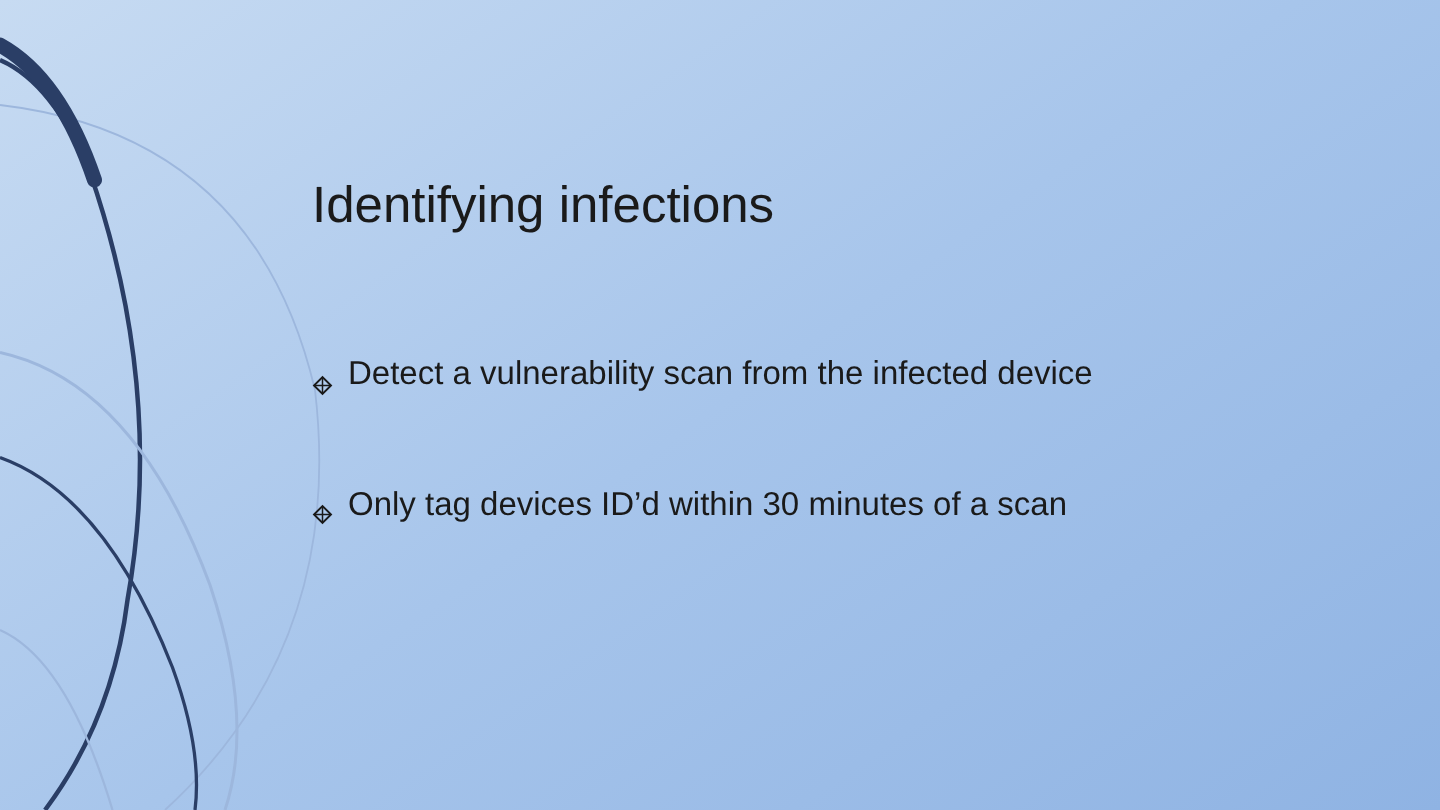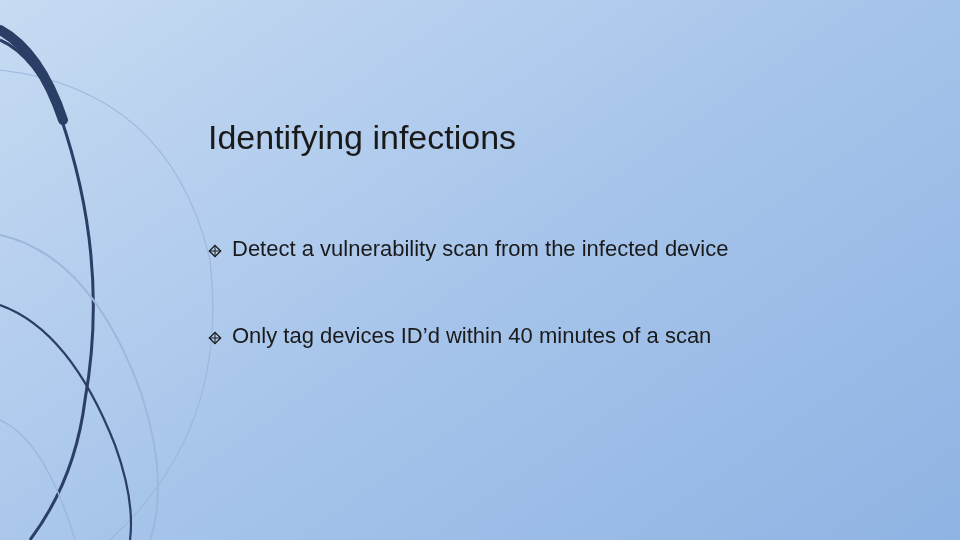--- a/index.html
+++ b/index.html
@@ -31,21 +31,21 @@
     font-size: 34px;
     font-weight: 400;
     color: #1a1a1a;
     margin-bottom: 78px;
   }
   .bullets {
     list-style: none;
   }
   .bullets li {
     display: flex;
-    align-items: center;
+    align-items: flex-end;
     margin-bottom: 58px;
     font-size: 22px;
     color: #1a1a1a;
   }
   .bullet-icon {
     flex: 0 0 auto;
     margin-right: 10px;
     margin-top: 4px;
   }
   .bullet-icon svg { display: block; }
@@ -85,18 +85,18 @@
         <span class="bullet-text">Detect a vulnerability scan from the infected device</span>
       </li>
       <li>
         <span class="bullet-icon">
           <svg width="14" height="14" viewBox="0 0 14 14">
               <rect x="3" y="3" width="8" height="8" transform="rotate(45 7 7)" fill="none" stroke="#1a1a1a" stroke-width="1.3"></rect>
               <line x1="7" y1="1.5" x2="7" y2="12.5" stroke="#1a1a1a" stroke-width="1"></line>
               <line x1="1.5" y1="7" x2="12.5" y2="7" stroke="#1a1a1a" stroke-width="1"></line>
             </svg>
         </span>
-        <span class="bullet-text">Only tag devices ID’d within 40 minutes of a scan</span>
+        <span class="bullet-text">Only tag devices ID’d within 30 minutes of a scan</span>
       </li>
     </ul>
   </div>
 
 </div>
 
 </body></html>

